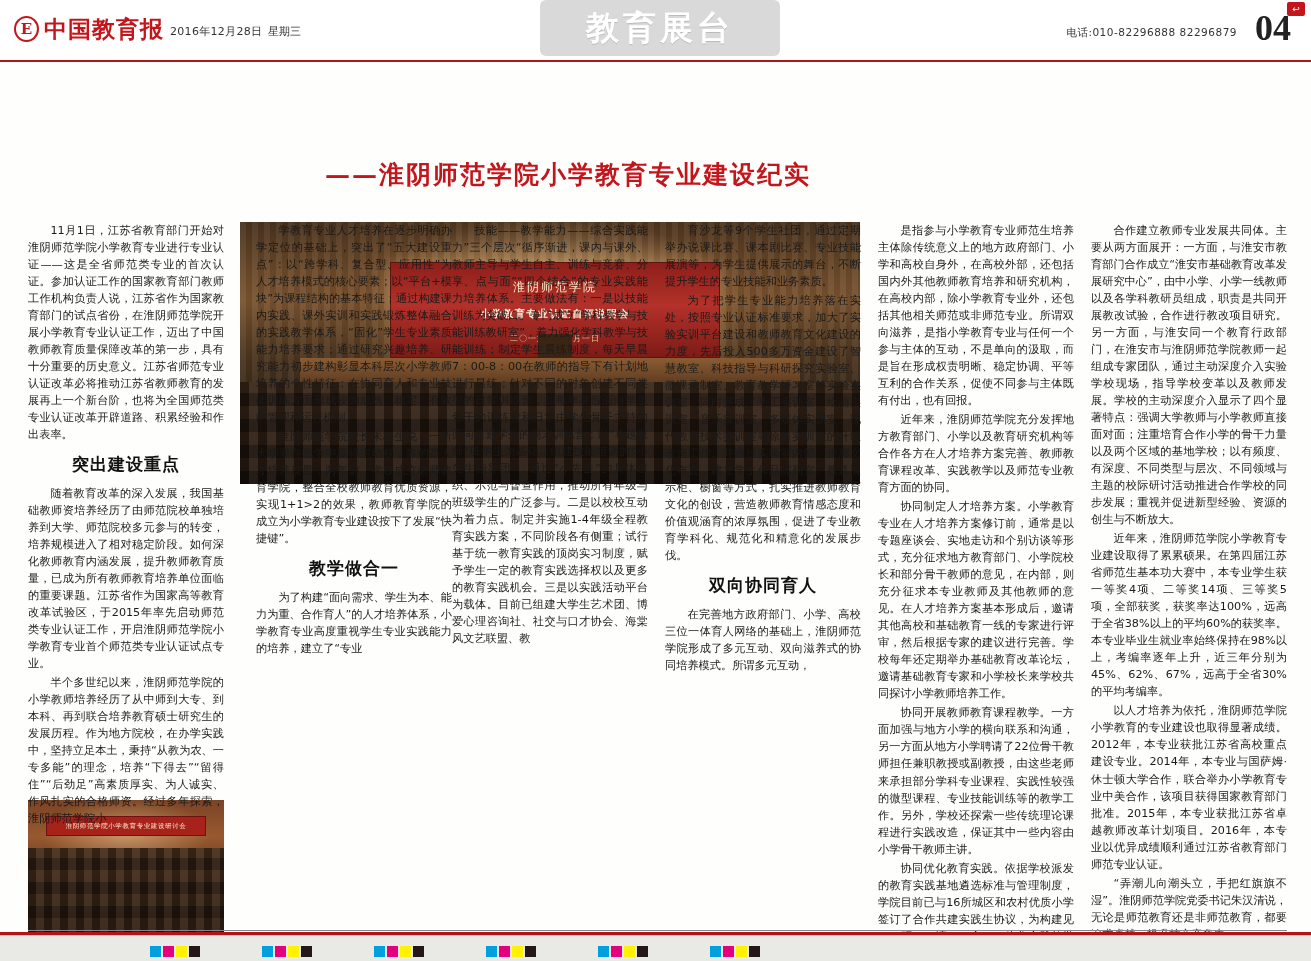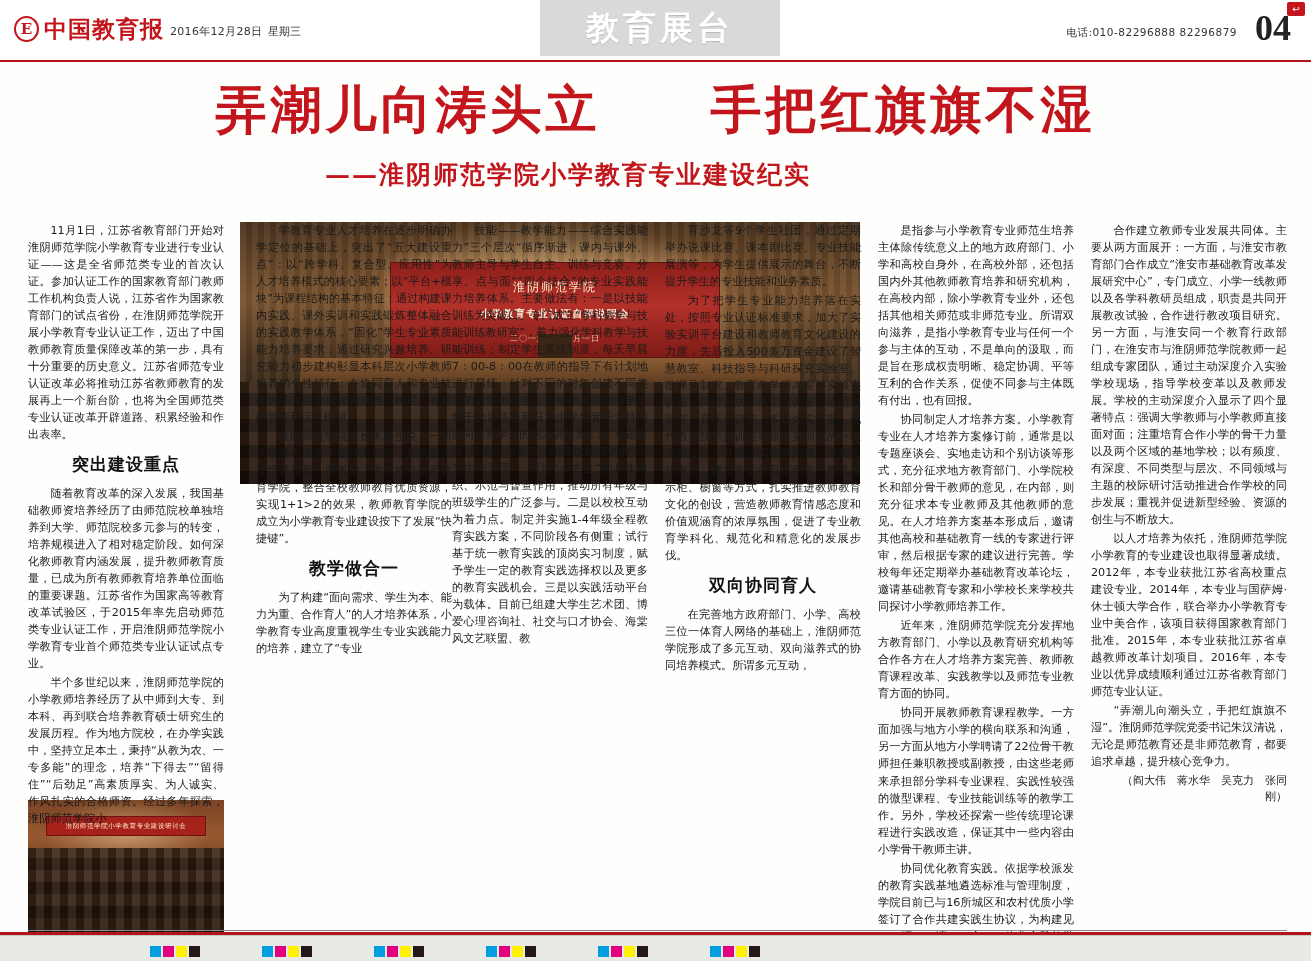--- a/index.html
+++ b/index.html
@@ -39,21 +39,21 @@
     position:absolute; left:170px; top:24px;
     font-size:11px; color:#333; letter-spacing:0.3px;
   }
   .masthead-weekday {
     position:absolute; left:268px; top:24px;
     font-size:11px; color:#333;
   }
   .section-banner {
     position:absolute; left:540px; top:0px; width:240px; height:56px;
     background:#d9d9d9;
-    display:flex; align-items:center; justify-content:center;
+    display:flex; align-items:center; justify-content:center;border-radius:6px;
   }
   .section-banner span {
     font-family:"DejaVu Serif", serif;
     font-size:33px; font-weight:bold; color:#fff;
     letter-spacing:4px;
     text-shadow:0 1px 0 #bbb;
   }
   .masthead-phone {
     position:absolute; right:74px; top:26px;
     font-size:10.5px; color:#333; letter-spacing:0.5px;
@@ -234,21 +234,20 @@
     <div class="masthead-date">2016年12月28日</div>
     <div class="masthead-weekday">星期三</div>
     <div class="section-banner">
       <span>教育展台</span>
     </div>
     <div class="masthead-phone">电话:010-82296888  82296879</div>
     <div class="page-number">04</div>
     <div class="corner-mark">↩</div>
   </div>
 
-  <div class="main-title">弄潮儿向涛头立　　手把红旗旗不湿</div>
   <div class="sub-title">——淮阴师范学院小学教育专业建设纪实</div>
 
   <div class="photo-main">
     <div class="hall"></div>
     <div class="drapes"></div>
     <div class="screen">
       <div class="l1">淮阴师范学院</div>
       <div class="l2">小学教育专业认证自评说明会</div>
       <div class="l3">二〇一六年十一月一日</div>
     </div>
@@ -279,27 +278,28 @@
       <p>技能——教学能力——综合实践能力”三个层次“循序渐进，课内与课外、教师主导与学生自主、训练与竞赛、分享、点与面”“四个结合”的专业实践能力培养体系。主要做法有：一是以技能训练为突破口。专门成立“学科教学与技能训练教研室”，着力强化学科教学与技能训练；制定学生晨练制度，每天早晨7：00-8：00在教师的指导下有计划地进行晨练；针对不同的对象创建不同类型的日常训练营，如每年暑假面向学生骨干的训练营和日常由学生骨干主持的面向普通学生的周末训练营；以“卓越教师”班学生为基础，组建技能培训的“小先生指导团”，通过“小先生”的具体组织、示范与督查作用，推动所有年级与班级学生的广泛参与。二是以校校互动为着力点。制定并实施1-4年级全程教育实践方案，不同阶段各有侧重；试行基于统一教育实践的顶岗实习制度，赋予学生一定的教育实践选择权以及更多的教育实践机会。三是以实践活动平台为载体。目前已组建大学生艺术团、博爱心理咨询社、社交与口才协会、海棠风文艺联盟、教</p>
     </div>
   <div class="col col4">
       <p>育沙龙等9个学生社团，通过定期举办说课比赛、课本剧比赛、专业技能展演等，为学生提供展示的舞台，不断提升学生的专业技能和业务素质。</p>
       <p>为了把学生专业能力培养落在实处，按照专业认证标准要求，加大了实验实训平台建设和教师教育文化建设的力度，先后投入500多万资金建设了智慧教室、科技指导与科研探究实验室、微课录制室、教育教学研习室等实验实训室，同时完成了手工实训室、绘画实训室、音乐实训室、多媒体实训室、现代教育技术实训室等原有实训室的升级改造工作。并通过实验室内部、走廊文化布置，建立学生作品陈列室、教具展示柜、橱窗等方式，扎实推进教师教育文化的创设，营造教师教育情感态度和价值观涵育的浓厚氛围，促进了专业教育学科化、规范化和精意化的发展步伐。</p>
       <div class="sub-head">双向协同育人</div>
       <p>在完善地方政府部门、小学、高校三位一体育人网络的基础上，淮阴师范学院形成了多元互动、双向滋养式的协同培养模式。所谓多元互动，</p>
     </div>
   <div class="col col5">
       <p>是指参与小学教育专业师范生培养主体除传统意义上的地方政府部门、小学和高校自身外，在高校外部，还包括国内外其他教师教育培养和研究机构，在高校内部，除小学教育专业外，还包括其他相关师范或非师范专业。所谓双向滋养，是指小学教育专业与任何一个参与主体的互动，不是单向的汲取，而是旨在形成权责明晰、稳定协调、平等互利的合作关系，促使不同参与主体既有付出，也有回报。</p>
+      <p>近年来，淮阴师范学院充分发挥地方教育部门、小学以及教育研究机构等合作各方在人才培养方案完善、教师教育课程改革、实践教学以及师范专业教育方面的协同。</p>
       <p>协同制定人才培养方案。小学教育专业在人才培养方案修订前，通常是以专题座谈会、实地走访和个别访谈等形式，充分征求地方教育部门、小学院校长和部分骨干教师的意见，在内部，则充分征求本专业教师及其他教师的意见。在人才培养方案基本形成后，邀请其他高校和基础教育一线的专家进行评审，然后根据专家的建议进行完善。学校每年还定期举办基础教育改革论坛，邀请基础教育专家和小学校长来学校共同探讨小学教师培养工作。</p>
-      <p>近年来，淮阴师范学院充分发挥地方教育部门、小学以及教育研究机构等合作各方在人才培养方案完善、教师教育课程改革、实践教学以及师范专业教育方面的协同。</p>
       <p>协同开展教师教育课程教学。一方面加强与地方小学的横向联系和沟通，另一方面从地方小学聘请了22位骨干教师担任兼职教授或副教授，由这些老师来承担部分学科专业课程、实践性较强的微型课程、专业技能训练等的教学工作。另外，学校还探索一些传统理论课程进行实践改造，保证其中一些内容由小学骨干教师主讲。</p>
       <p>协同优化教育实践。依据学校派发的教育实践基地遴选标准与管理制度，学院目前已与16所城区和农村优质小学签订了合作共建实践生协议，为构建见习、研习、演习、实习一体化实践教学体系提供了有力的支撑。</p>
     </div>
   <div class="col col6">
-      <p>合作建立教师专业发展共同体。主要从两方面展开：一方面，与淮安市教育部门合作成立“淮安市基础教育改革发展研究中心”，专门成立、小学一线教师以及各学科教研员组成，职责是共同开展教改试验，合作进行教改项目研究。另一方面，与淮安同一个教育行政部门，在淮安市与淮阴师范学院教师一起组成专家团队，通过主动深度介入实验学校现场，指导学校变革以及教师发展。学校的主动深度介入显示了四个显著特点：强调大学教师与小学教师直接面对面；注重培育合作小学的骨干力量以及两个区域的基地学校；以有频度、有深度、不同类型与层次、不同领域与主题的校际研讨活动推进合作学校的同步发展；重视并促进新型经验、资源的创生与不断放大。</p>
+      <p>合作建立教师专业发展共同体。主要从两方面展开：一方面，与淮安市教育部门合作成立“淮安市基础教育改革发展研究中心”，由中小学、小学一线教师以及各学科教研员组成，职责是共同开展教改试验，合作进行教改项目研究。另一方面，与淮安同一个教育行政部门，在淮安市与淮阴师范学院教师一起组成专家团队，通过主动深度介入实验学校现场，指导学校变革以及教师发展。学校的主动深度介入显示了四个显著特点：强调大学教师与小学教师直接面对面；注重培育合作小学的骨干力量以及两个区域的基地学校；以有频度、有深度、不同类型与层次、不同领域与主题的校际研讨活动推进合作学校的同步发展；重视并促进新型经验、资源的创生与不断放大。</p>
+      <p>近年来，淮阴师范学院小学教育专业建设取得了累累硕果。在第四届江苏省师范生基本功大赛中，本专业学生获一等奖4项、二等奖14项、三等奖5项，全部获奖，获奖率达100%，远高于全省38%以上的平均60%的获奖率。本专业毕业生就业率始终保持在98%以上，考编率逐年上升，近三年分别为45%、62%、67%，远高于全省30%的平均考编率。</p>
       <p>以人才培养为依托，淮阴师范学院小学教育的专业建设也取得显著成绩。2012年，本专业获批江苏省高校重点建设专业。2014年，本专业与国萨姆·休士顿大学合作，联合举办小学教育专业中美合作，该项目获得国家教育部门批准。2015年，本专业获批江苏省卓越教师改革计划项目。2016年，本专业以优异成绩顺利通过江苏省教育部门师范专业认证。</p>
       <p>“弄潮儿向潮头立，手把红旗旗不湿”。淮阴师范学院党委书记朱汉清说，无论是师范教育还是非师范教育，都要追求卓越，提升核心竞争力。</p>
       <p class="byline">（阎大伟　蒋水华　吴克力　张同刚）</p>
     </div>
 
   <div class="bottom-rule"></div>
   <div class="footer-line"></div>
   <div class="footer-bar">
     <div class="reg-marks">
       <div class="reg-group">

